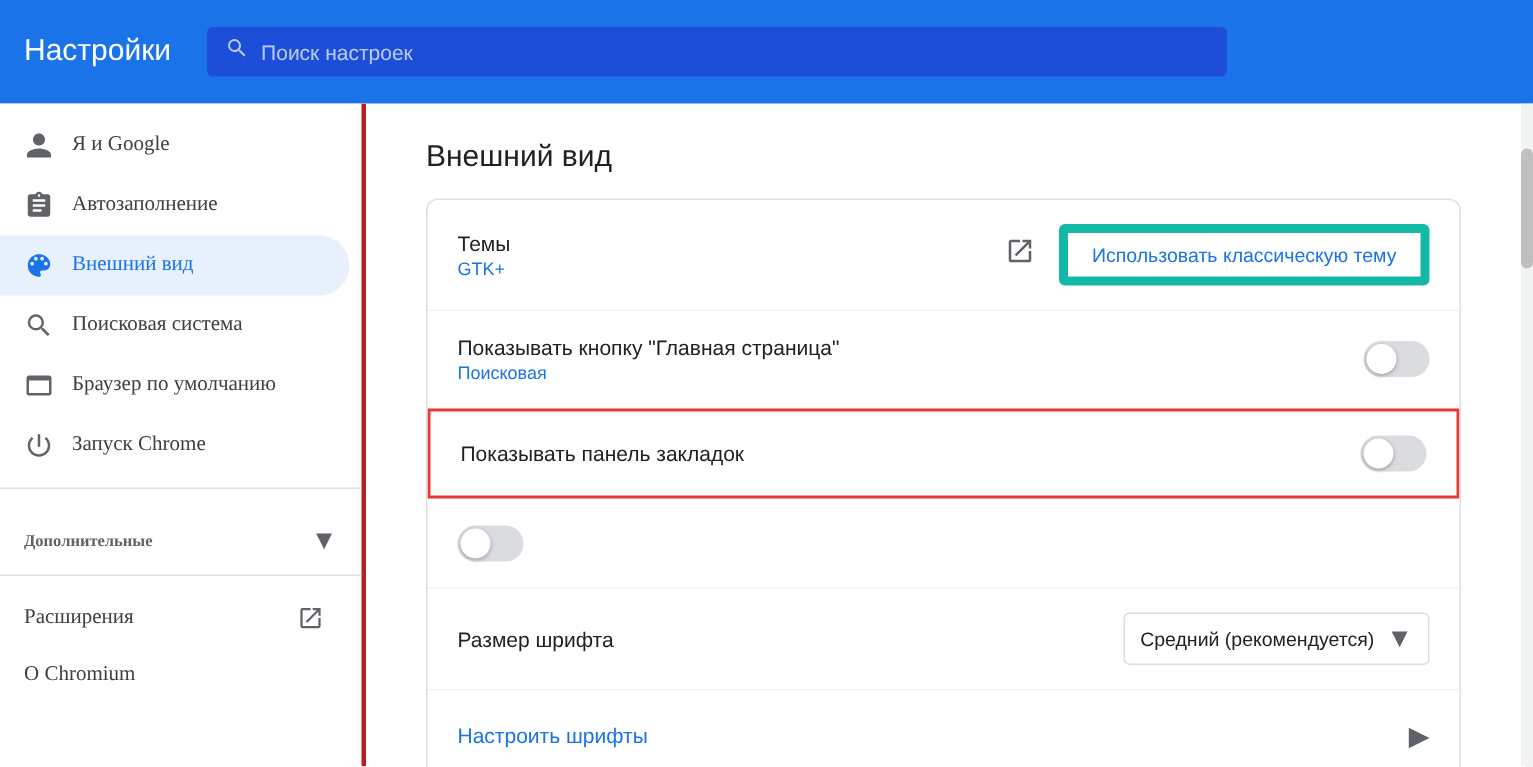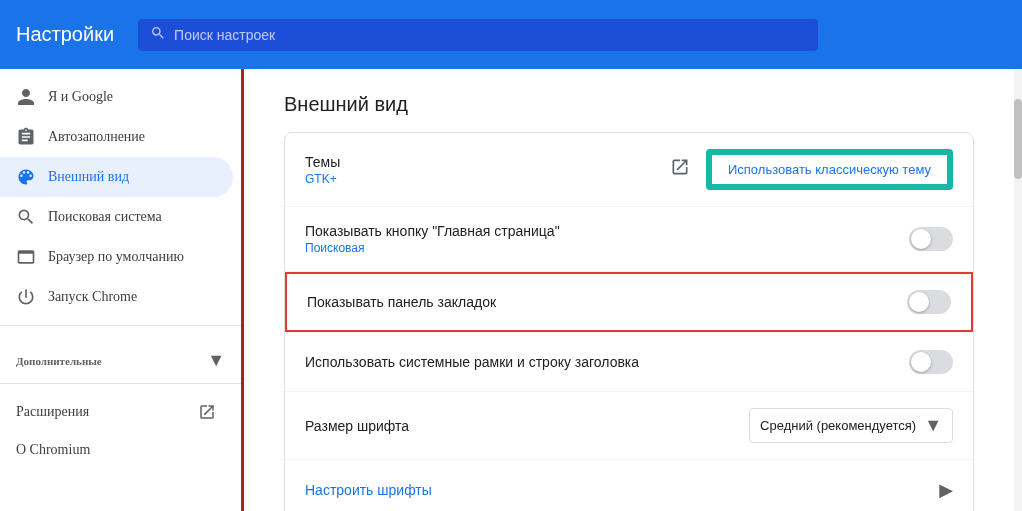--- a/index.html
+++ b/index.html
@@ -371,23 +371,20 @@
           <div class="setting-label">Показывать панель закладок</div>
         </div>
         <div class="toggle">
           <div class="toggle-track">
             <div class="toggle-thumb"></div>
           </div>
         </div>
       </div>
 
       <div class="setting-row">
-        <div class="setting-row-left">
-          <div class="setting-label">Использовать системные рамки и строку заголовка</div>
-        </div>
         <div class="toggle">
           <div class="toggle-track">
             <div class="toggle-thumb"></div>
           </div>
         </div>
       </div>
 
       <div class="setting-row">
         <div class="setting-row-left">
           <div class="setting-label">Размер шрифта</div>

